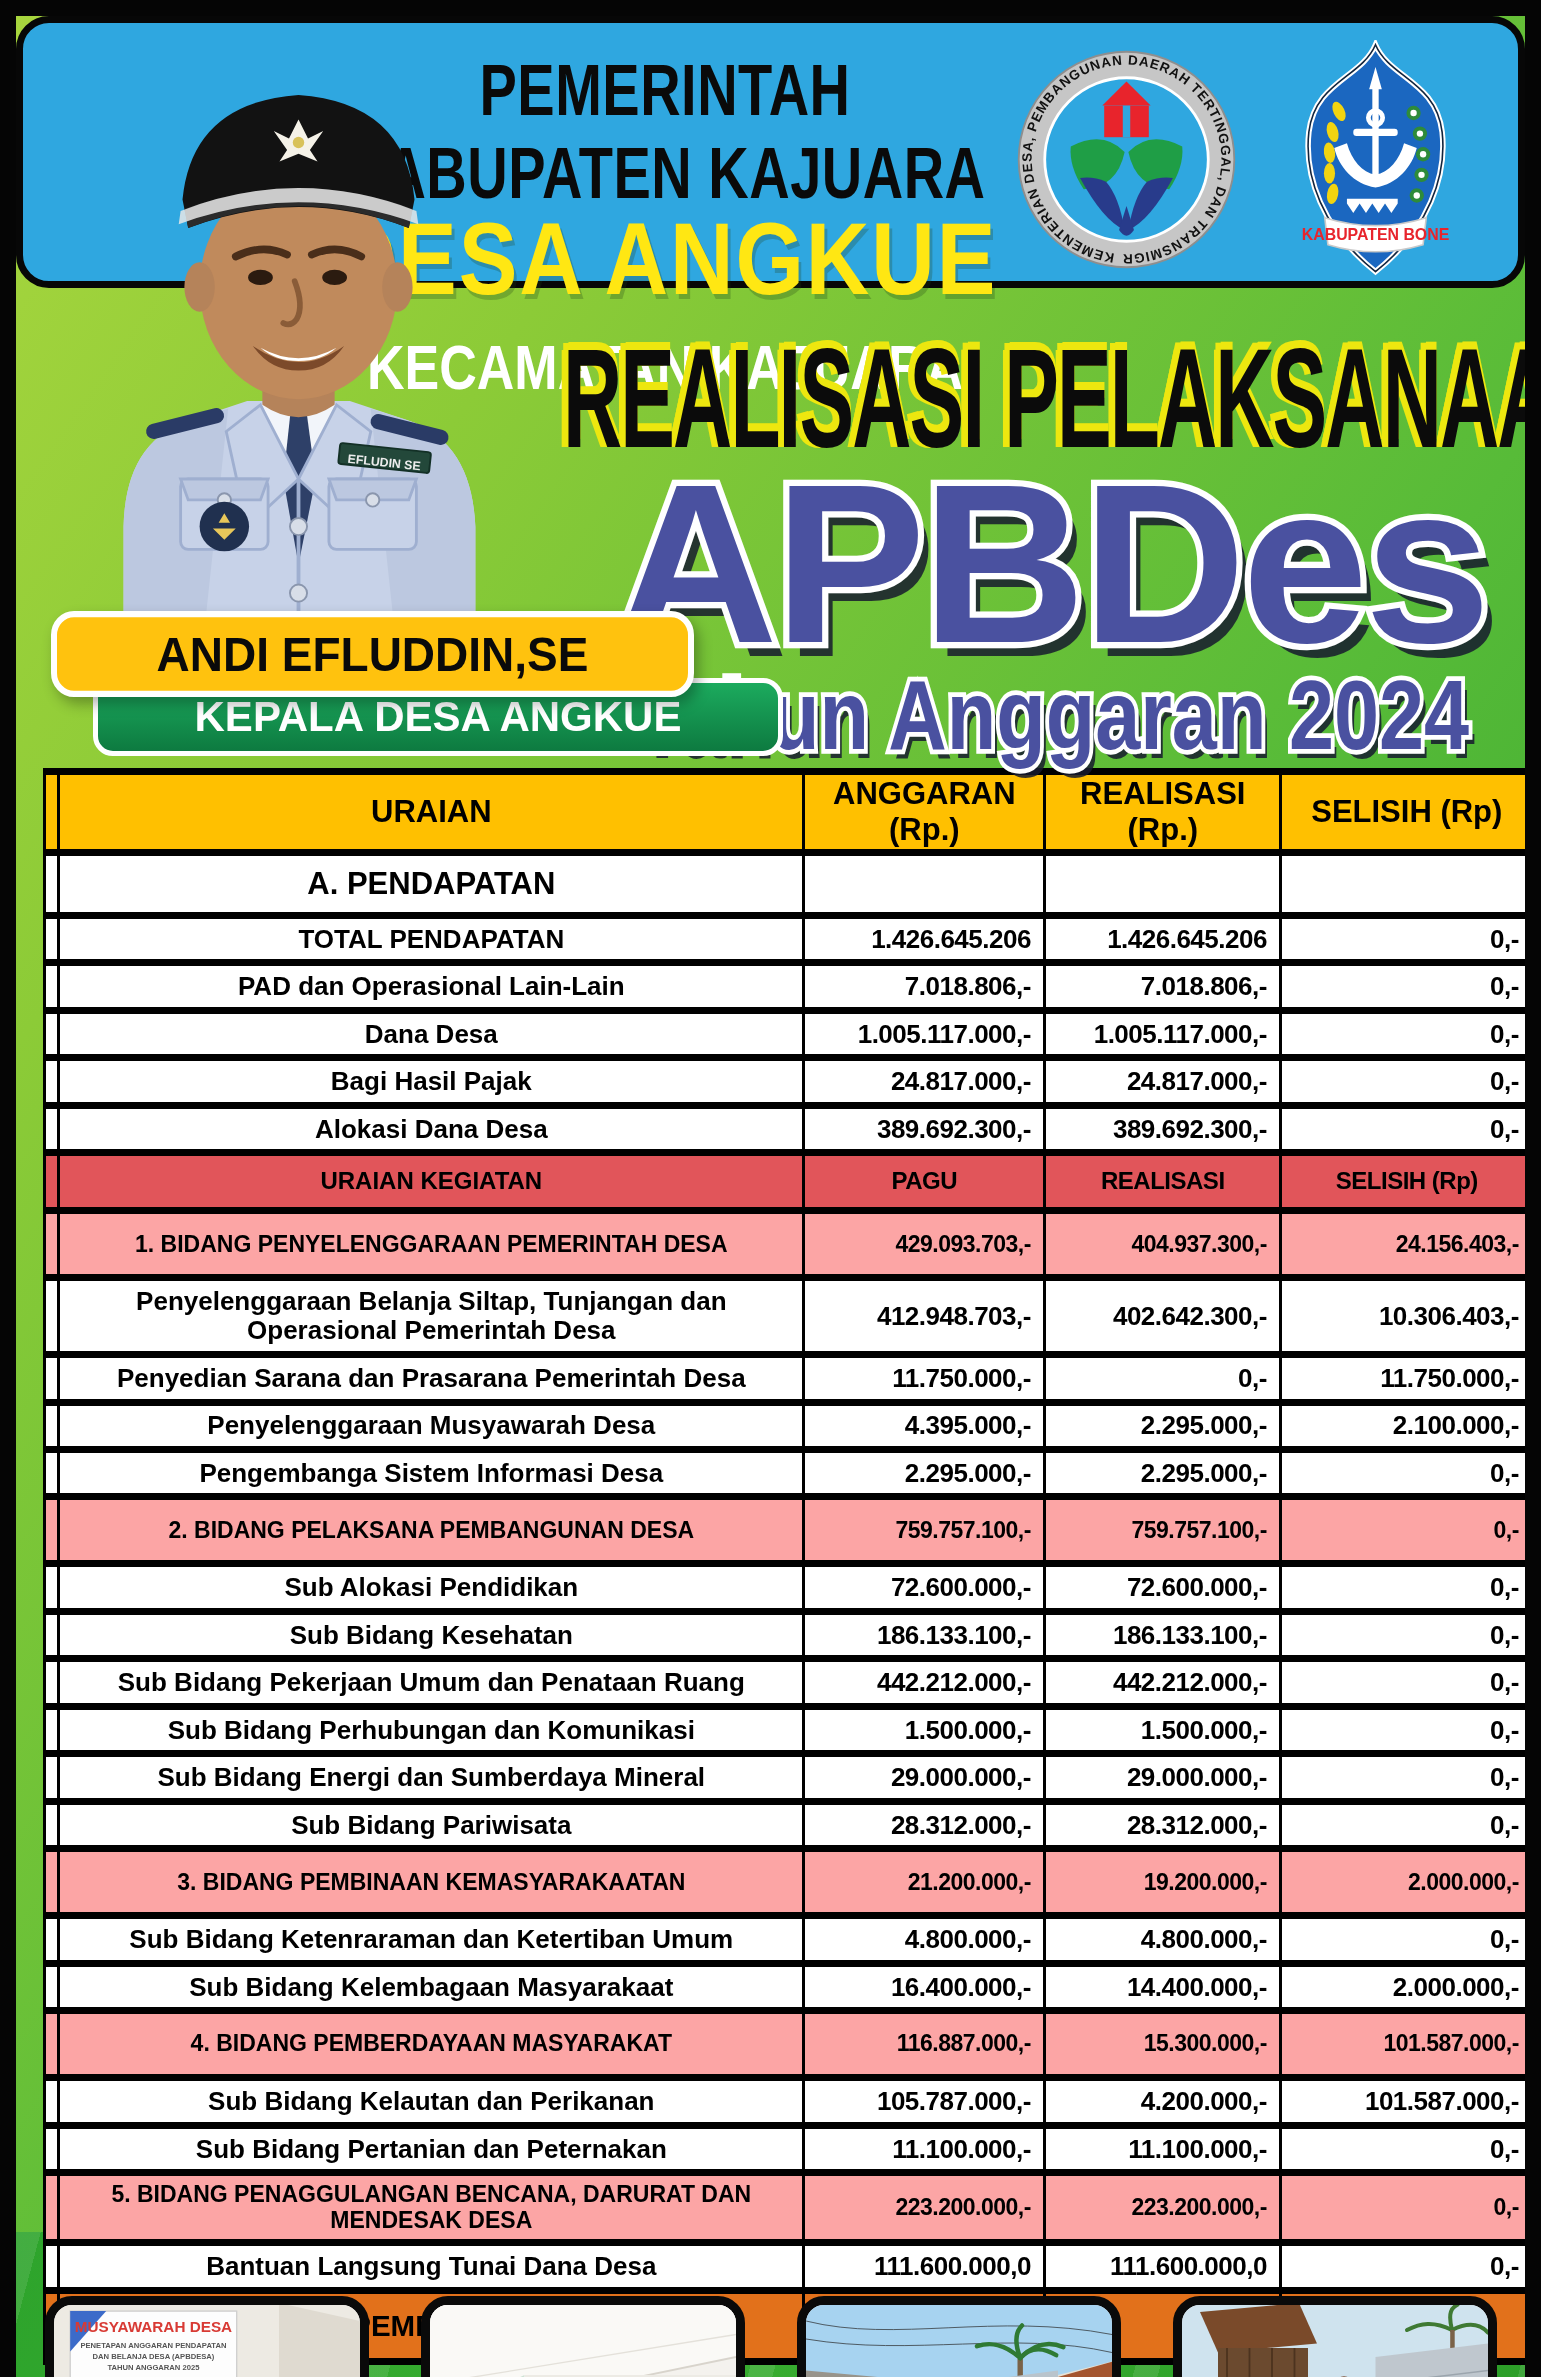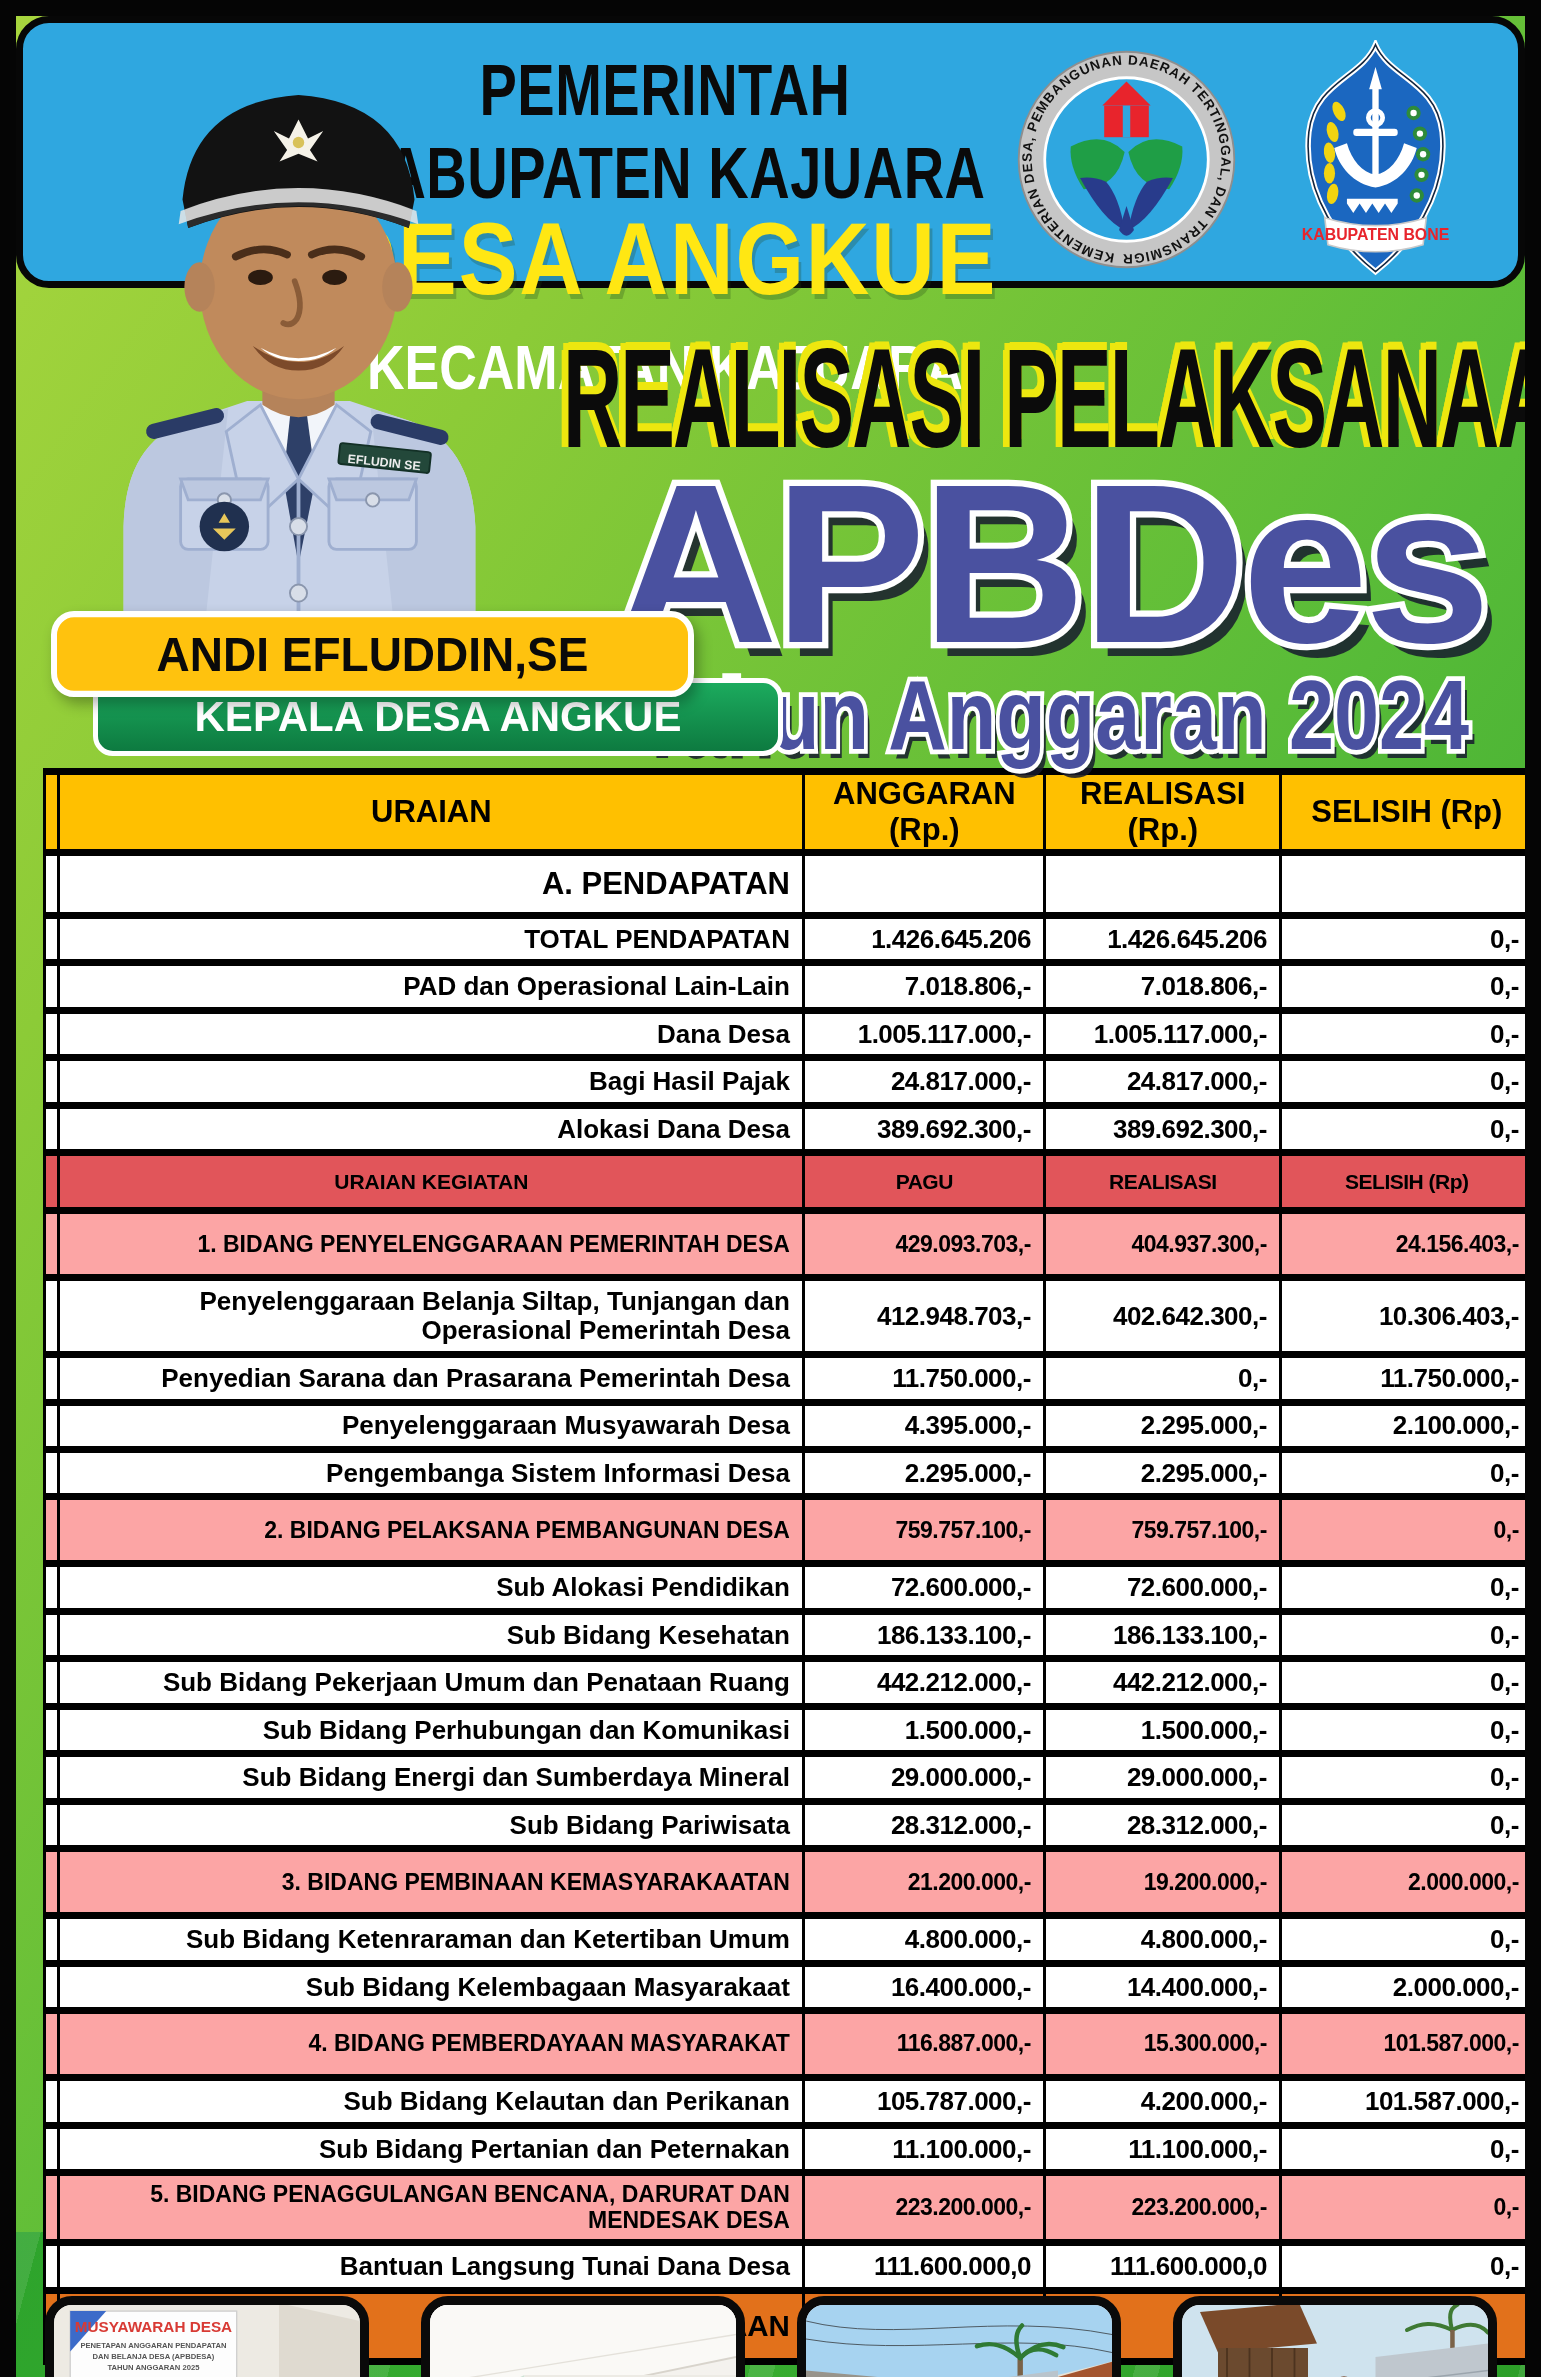--- a/index.html
+++ b/index.html
@@ -52,25 +52,25 @@
     font-size:42px;font-weight:700;color:#ffffff;z-index:5;box-sizing:border-box;}
 
   
   .table-wrap{position:absolute;left:27px;top:752px;width:1487px;height:1511px;z-index:2;}
   table.budget{width:100%;height:100%;border-collapse:collapse;table-layout:fixed;background:#fff;}
   table.budget th,table.budget td{border:3.8px solid #000;border-top-width:7.1px;border-bottom-width:7.1px;
     box-sizing:border-box;color:#000;font-weight:700;overflow:hidden;}
   table.budget thead th{background:#FFC000;font-size:31px;text-align:center;height:80px;transform-origin:center;}
   table.budget td{font-size:26px;background:#fff;padding:5.7px 12.4px;line-height:1.12;}
   td.sp,th.sp{padding:0;}
-  td.lbl{text-align:right;}
+  td.lbl{text-align:center;}
   td.num{text-align:right;white-space:nowrap;font-size:25px;letter-spacing:-0.5px;}
   tr.t-section td{font-size:31px;height:63px;}
   tr.t-green-section td{background:#A6C93E;font-size:31px;height:63px;}
-  tr.t-red-header td{background:#E1555A;text-align:center;font-size:21px;height:58px;}
+  tr.t-red-header td{background:#E1555A;text-align:center;font-size:24px;height:58px;}
   tr.t-red-header td.lbl{text-align:center;}
   tr.t-green td{background:#fca5a5;font-size:23px;height:67px;}
   tr.t-orange-section td{background:#E2711B;font-size:29.5px;height:71px;}
 
   
   .photo-strip{position:absolute;left:0;right:0;top:2280px;height:264px;display:flex;
     justify-content:center;gap:52px;z-index:3;}
   .photo{width:324px;height:257px;border:9px solid #0a0a0a;border-radius:27px;overflow:hidden;
     background:#ddd;box-sizing:border-box;}
   .photo svg{display:block;width:100%;height:100%;}

